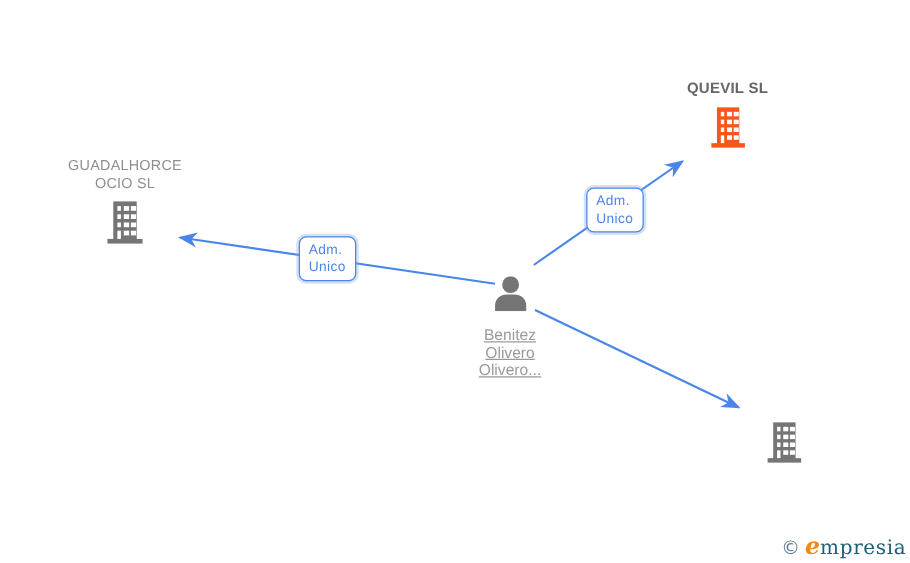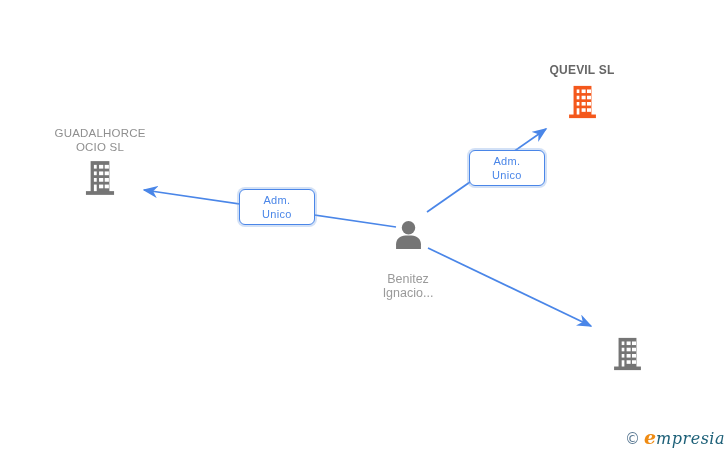--- a/index.html
+++ b/index.html
@@ -8,21 +8,21 @@
     font-family:"Liberation Sans","DejaVu Sans",sans-serif;
   }
   
   .edges-svg{position:absolute;left:0;top:0;width:728px;height:450px;pointer-events:none;}
   .edge-line{stroke:#4a86e8;stroke-width:1.7;fill:none;}
 
   
   .edge-box{
     position:absolute;background:#ffffff;border:1.5px solid #4a86e8;border-radius:6px;
     box-shadow:0 0 0 2px rgba(130,170,230,0.35);
-    padding:3px 22px;text-align:center;color:#4a86e8;font-size:11px;line-height:14px;
+    padding:3px 7px;text-align:left;color:#4a86e8;font-size:11px;line-height:14px;
     letter-spacing:0.3px;white-space:nowrap;
   }
 
   
   .node{position:absolute;width:140px;text-align:center;}
   .company-label{font-size:11.5px;line-height:14px;color:#8f8f8f;letter-spacing:0.2px;}
   .company-label.highlight{font-weight:bold;color:#666666;font-size:12px;}
   .icon-wrap{display:inline-block;line-height:0;}
   .person-name{font-size:12.5px;line-height:14px;color:#9a9a9a;}
 
@@ -31,21 +31,21 @@
   .person-fill{fill:#757575;}
   .win{fill:#ffffff;}
 
   
   .watermark{
     position:absolute;right:3px;bottom:2px;display:flex;align-items:baseline;
     font-family:"DejaVu Serif","Liberation Serif",serif;
   }
   .wm-copy{color:#5b7a94;font-size:15px;margin-right:4px;font-family:"DejaVu Sans",sans-serif;}
   .wm-e{color:#ef8b13;font-style:italic;font-size:19px;font-weight:bold;}
-  .wm-rest{color:#1d6078;font-style:italic;font-size:16px;letter-spacing:0.5px;}
+  .wm-rest{color:#1d6078;font-size:16px;letter-spacing:0.5px;}
 </style>
 </head>
 <body>
 
 <div class="canvas">
 
   <svg class="edges-svg" viewBox="0 0 728 450">
     <defs>
       <marker id="arrow" viewBox="0 0 10 8" refX="9" refY="4" markerWidth="9" markerHeight="7.2" orient="auto-start-reverse">
         <path d="M0,0 L10,4 L0,8 L3,4 Z" fill="#4a86e8"></path>
@@ -112,23 +112,24 @@
     </span>
   </div>
 
   <div class="node" style="left:338px;top:221px;">
     <span class="icon-wrap">
       <svg width="27" height="28" viewBox="0 0 26 27">
         <circle class="person-fill" cx="13" cy="6.5" r="6.5"></circle>
         <path class="person-fill" d="M1,27 v-4.5 c0,-5 4,-8.5 9,-8.5 h6 c5,0 9,3.5 9,8.5 V27 Z"></path>
       </svg>
     </span>
-    <div class="person-name" style="margin-top:19px;">
+    <div class="person-name" style="margin-top:7px;text-decoration:underline;">
       <div>Benitez</div>
-      <div>Ignacio...</div>
+      <div>Olivero</div>
+      <div>Olivero...</div>
     </div>
   </div>
 
   <div class="node" style="left:557px;top:337px;">
     <span class="icon-wrap">
       <svg width="29" height="34" viewBox="0 0 32 38">
         <rect class="bldg-gray" x="6" y="1" width="20" height="33"></rect>
         <rect class="bldg-gray" x="1" y="33" width="30" height="4"></rect>
         <rect class="win" x="9.5" y="5" width="3" height="4"></rect>
         <rect class="win" x="15" y="5" width="4.5" height="4"></rect>

